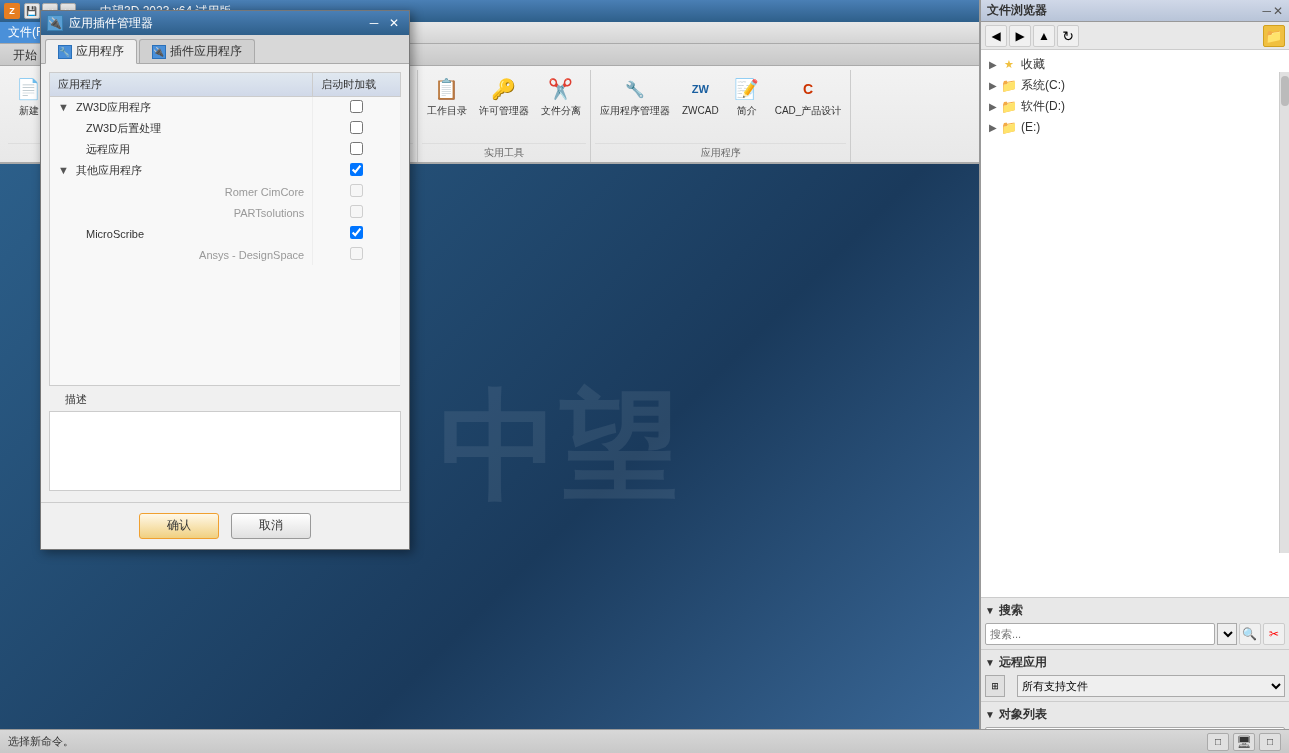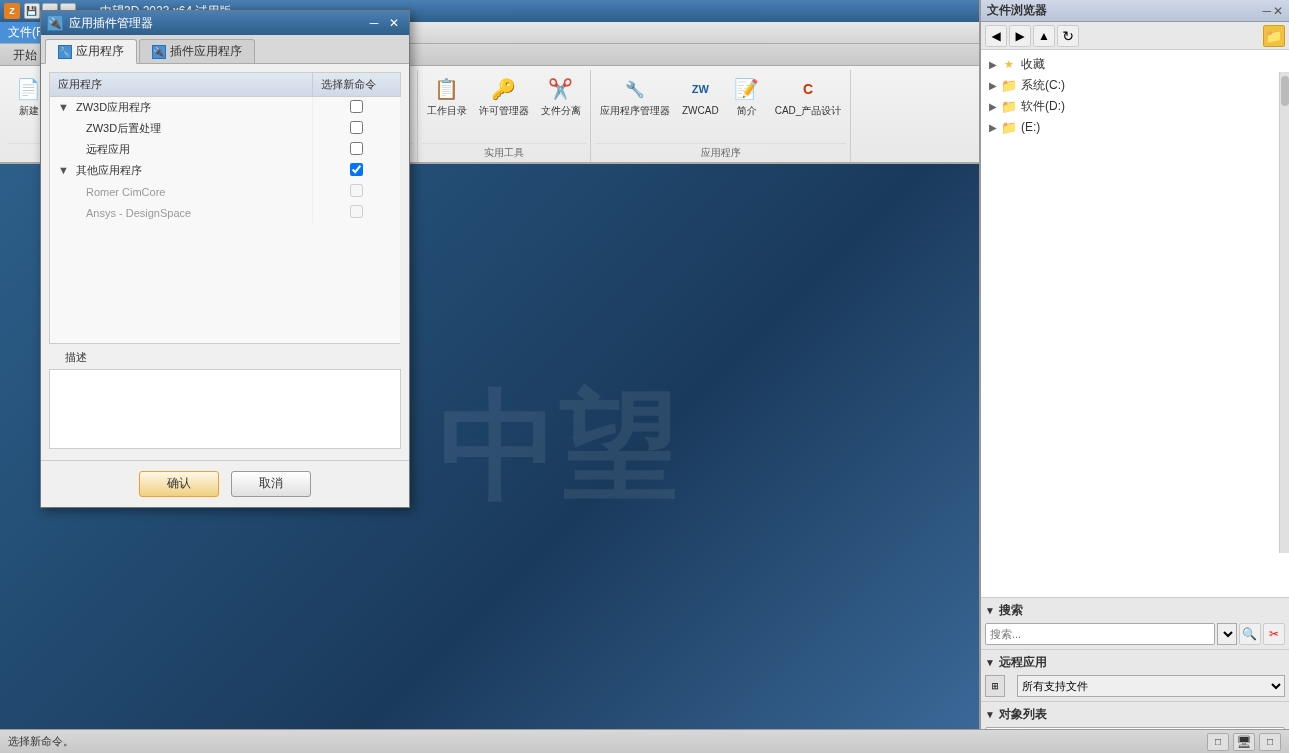--- a/index.html
+++ b/index.html
@@ -427,21 +427,21 @@
     }
     .tree-row td { background: #f8f8f8; }
 
     .checkbox-cell {
       width: 20px;
       text-align: center;
     }
     input[type="checkbox"] { cursor: pointer; }
     .indent-2 { padding-left: 36px !important; }
 
-    .grayed { color: #999 !important; }
+    .grayed { color: #999 !important; text-align: right; }
     .tree-expand { color: #555; font-size: 11px; cursor: pointer; }
 
     
     #desc-section { margin-top: 6px; }
     #desc-label { font-size: 11px; color: #333; margin-bottom: 4px; margin-left: 16px; }
     #desc-box {
       width: 100%;
       height: 80px;
       border: 1px solid #ccc;
       background: white;
@@ -739,21 +739,21 @@
         <div class="tab-icon">🔌</div>
         <span>插件应用程序</span>
       </div>
     </div>
 
     <div id="dialog-body">
       <table id="plugin-table">
         <thead>
           <tr>
             <th style="width:75%;">应用程序</th>
-            <th>选择新命令</th>
+            <th>启动时加载</th>
           </tr>
         </thead>
         <tbody>
 
           <tr class="tree-row">
             <td>
               <span class="tree-expand">▼</span>
               <span style="margin-left:4px;">ZW3D应用程序</span>
             </td>
             <td class="checkbox-cell">
@@ -785,21 +785,33 @@
             </td>
           </tr>
 
           <tr class="tree-row">
             <td class="indent-2 grayed">Romer CimCore</td>
             <td class="checkbox-cell">
               <input type="checkbox" disabled="" style="">
             </td>
           </tr>
 
-
+          <tr class="tree-row">
+            <td class="indent-2 grayed">PARTsolutions</td>
+            <td class="checkbox-cell">
+              <input type="checkbox" disabled="" style="">
+            </td>
+          </tr>
+
+          <tr class="tree-row">
+            <td class="indent-2">MicroScribe</td>
+            <td class="checkbox-cell">
+              <input type="checkbox" checked="" style="">
+            </td>
+          </tr>
 
           <tr class="tree-row">
             <td class="indent-2 grayed">Ansys - DesignSpace</td>
             <td class="checkbox-cell">
               <input type="checkbox" disabled="" style="">
             </td>
           </tr>
 
           <tr class="tree-row">
               <td colspan="2" style="height:20px;"></td>

